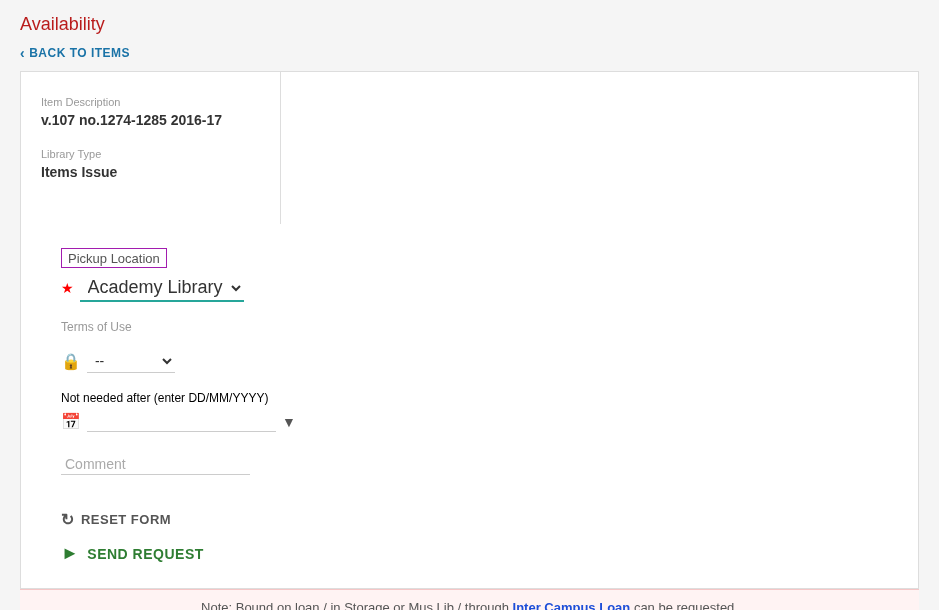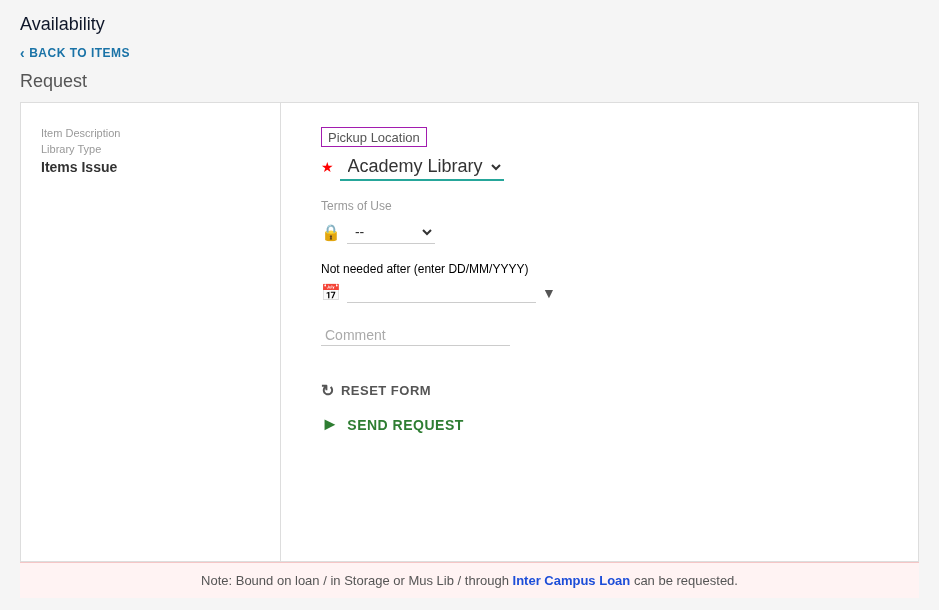--- a/index.html
+++ b/index.html
@@ -10,21 +10,21 @@
       min-height: 610px;
       color: #333;
       font-size: 14px;
     }
     .page-wrapper {
       padding: 14px 20px 0 20px;
     }
     .availability-title {
       font-size: 18px;
       font-weight: normal;
-      color: #0f172a;
+      color: #b91c1c;
       margin-bottom: 10px;
     }
     .back-link {
       display: flex;
       align-items: center;
       gap: 4px;
       color: #1a73a7;
       font-size: 12px;
       font-weight: bold;
       letter-spacing: 0.5px;
@@ -41,21 +41,21 @@
     .request-title {
       font-size: 18px;
       font-weight: normal;
       color: #555;
       margin-bottom: 10px;
     }
     .form-card {
       background: #fff;
       border: 1px solid #ddd;
       display: flex;
-      flex-direction: row;
+      flex-direction: column;
       min-height: 460px;
     }
     .left-panel {
       width: 260px;
       min-width: 260px;
       border-right: 1px solid #ddd;
       padding: 24px 20px;
     }
     .field-label {
       font-size: 11px;
@@ -108,21 +108,21 @@
       cursor: pointer;
       min-width: 140px;
     }
     .select-underline option { color: #333; }
     .terms-section {
       margin-bottom: 18px;
     }
     .terms-label {
       font-size: 12px;
       color: #999;
-      margin-bottom: 8px;
+      margin-bottom: 16px;
     }
     .terms-row {
       display: flex;
       align-items: center;
       gap: 6px;
     }
     .lock-icon {
       font-size: 16px;
       color: #555;
     }
@@ -238,26 +238,26 @@
   </style>
 </head>
 <body>
 
 <div class="page-wrapper">
   <div class="availability-title">Availability</div>
   <a class="back-link">
     <span class="chevron">‹</span>
     <span>BACK TO ITEMS</span>
   </a>
-  <div class="request-title">Request</div>
 
   <div class="form-card">
 
     <div class="left-panel">
       <div class="field-label">Item Description</div>
+      <div class="field-value">v.107 no.1274-1285 2016-17</div>
       <div class="field-label">Library Type</div>
       <div class="field-value">Items Issue</div>
     </div>
 
     <div class="right-panel">
 
       <div class="pickup-location-section">
         <div class="pickup-label-box">
           <span class="pickup-label-text">Pickup Location</span>
         </div>

